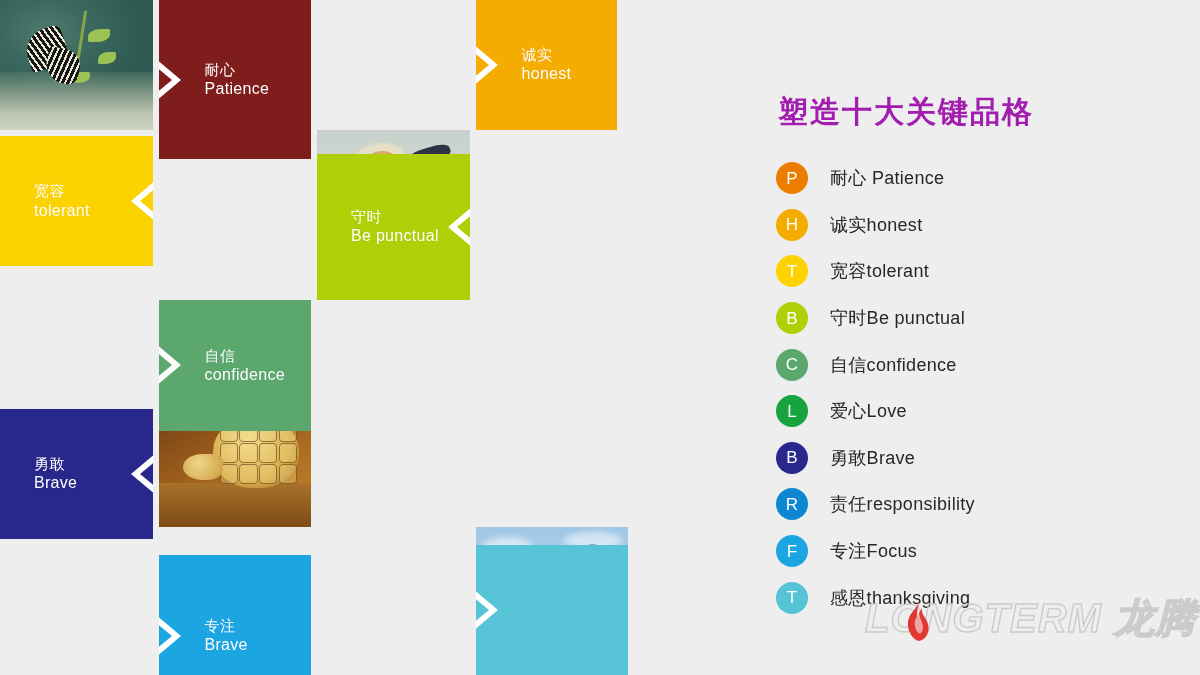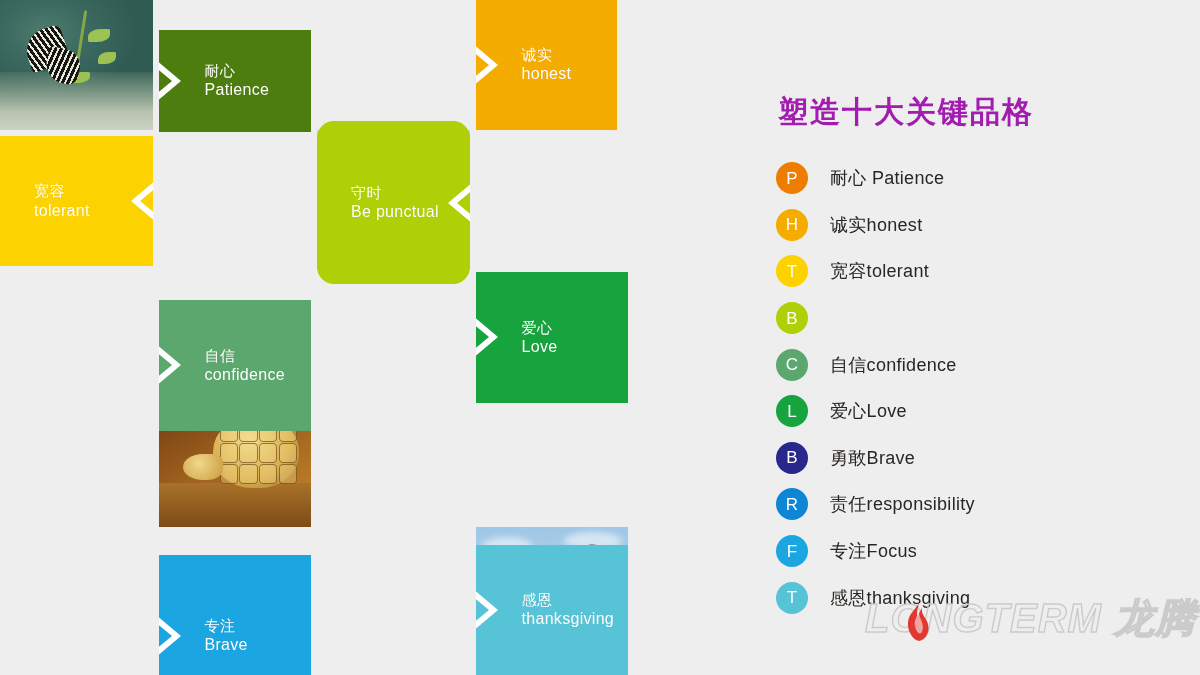--- a/index.html
+++ b/index.html
@@ -194,21 +194,21 @@
         <div class="ph-inner ph-butterfly">
           <div class="grassy"></div>
           <div class="stem"></div>
           <div class="leaf" style="left:58%;top:22%;width:14%;height:10%"></div>
           <div class="leaf" style="left:64%;top:40%;width:12%;height:9%"></div>
           <div class="leaf" style="left:46%;top:55%;width:13%;height:9%"></div>
           <div class="wing1"></div>
           <div class="wing2"></div>
         </div>
       </div>
-      <div class="tile color" style="left: 158.5px; top: 0px; width: 152.5px; height: 102px; background: #4d7c0f; margin-top: 30px;">
+      <div class="tile color" style="left: 158.5px; top: 0px; width: 152.5px; height: 159px; background: #7f1d1d;">
         <div class="tile-label" style="padding-left: 46px;">
           <span class="cn">耐心</span>
           <span class="en">Patience</span>
         </div>
         <div class="notch" style="left: -4px;">
           <svg viewBox="0 0 26 44" preserveAspectRatio="none">
             <polygon points="0,0 26,22 0,44 0,36 17,22 0,8" fill="#ffffff"></polygon>
           </svg>
         </div>
       </div>
@@ -257,21 +257,21 @@
           <div class="scute" style="left:53%;top:36%;width:12%;height:15%"></div>
           <div class="scute" style="left:66%;top:36%;width:12%;height:15%"></div>
           <div class="scute" style="left:79%;top:36%;width:12%;height:15%"></div>
           <div class="scute" style="left:40%;top:52%;width:12%;height:15%"></div>
           <div class="scute" style="left:53%;top:52%;width:12%;height:15%"></div>
           <div class="scute" style="left:66%;top:52%;width:12%;height:15%"></div>
           <div class="scute" style="left:79%;top:52%;width:12%;height:15%"></div>
           <div class="head"></div>
         </div>
       </div>
-      <div class="tile color" style="left: 317px; top: 121px; width: 152.5px; height: 163px; background: rgb(175, 208, 6); border-radius: 17px;">
+      <div class="tile color" style="left: 317px; top: 154px; width: 152.5px; height: 146px; background: rgb(175, 208, 6);">
         <div class="tile-label" style="padding-left: 34px;">
           <span class="cn">守时</span>
           <span class="en">Be punctual</span>
         </div>
         <div class="notch" style="right: -4px;">
           <svg viewBox="0 0 26 44" preserveAspectRatio="none">
             <polygon points="26,0 0,22 26,44 26,36 9,22 26,8" fill="#ffffff"></polygon>
           </svg>
         </div>
       </div>
@@ -289,47 +289,43 @@
         <div class="tile-label" style="padding-left: 46px;">
           <span class="cn">自信</span>
           <span class="en">confidence</span>
         </div>
         <div class="notch" style="left: -4px;">
           <svg viewBox="0 0 26 44" preserveAspectRatio="none">
             <polygon points="0,0 26,22 0,44 0,36 17,22 0,8" fill="#ffffff"></polygon>
           </svg>
         </div>
       </div>
-      <div class="tile color" style="left: 475.5px; top: 272.4px; width: 152.5px; height: 130.2px; background: rgb(23, 163, 62);">
-        <div class="tile-label" style="padding-left: 46px;">
-          <span class="cn">爱心</span>
-          <span class="en">Love</span>
-        </div>
-        <div class="notch" style="left: -4px;">
-          <svg viewBox="0 0 26 44" preserveAspectRatio="none">
-            <polygon points="0,0 26,22 0,44 0,36 17,22 0,8" fill="#ffffff"></polygon>
+      <div class="tile color" style="left: 0px; top: 408.6px; width: 152.5px; height: 130.2px; background: rgb(40, 40, 140);">
+        <div class="tile-label" style="padding-left: 34px;">
+          <span class="cn">勇敢</span>
+          <span class="en">Brave</span>
+        </div>
+        <div class="notch" style="right: -4px;">
+          <svg viewBox="0 0 26 44" preserveAspectRatio="none">
+            <polygon points="26,0 0,22 26,44 26,36 9,22 26,8" fill="#ffffff"></polygon>
           </svg>
         </div>
       </div>
       <div class="tile color" style="left: 158.5px; top: 555px; width: 152.5px; height: 161px; background: rgb(27, 166, 226);">
         <div class="tile-label" style="padding-left: 46px;">
           <span class="cn">专注</span>
           <span class="en">Brave</span>
         </div>
         <div class="notch" style="left: -4px;">
           <svg viewBox="0 0 26 44" preserveAspectRatio="none">
             <polygon points="0,0 26,22 0,44 0,36 17,22 0,8" fill="#ffffff"></polygon>
           </svg>
         </div>
       </div>
       <div class="tile color" style="left: 475.5px; top: 544.8px; width: 152.5px; height: 130.2px; background: rgb(86, 195, 214);">
-        <div class="tile-label" style="padding-left: 46px;">
-          <span class="cn">感恩</span>
-          <span class="en">thanksgiving</span>
-        </div>
         <div class="notch" style="left: -4px;">
           <svg viewBox="0 0 26 44" preserveAspectRatio="none">
             <polygon points="0,0 26,22 0,44 0,36 17,22 0,8" fill="#ffffff"></polygon>
           </svg>
         </div>
       </div>
     </div>
 
   <div id="panel">
     <div id="panel-title">塑造十大关键品格</div>
@@ -341,20 +337,21 @@
         <div class="legend-row">
           <div class="legend-badge" style="background: rgb(245, 172, 0);">H</div>
           <div class="legend-text">诚实honest</div>
         </div>
         <div class="legend-row">
           <div class="legend-badge" style="background: rgb(252, 210, 0);">T</div>
           <div class="legend-text">宽容tolerant</div>
         </div>
         <div class="legend-row">
           <div class="legend-badge" style="background: rgb(175, 208, 6);">B</div>
+          <div class="legend-text">守时Be punctual</div>
         </div>
         <div class="legend-row">
           <div class="legend-badge" style="background: rgb(92, 167, 110);">C</div>
           <div class="legend-text">自信confidence</div>
         </div>
         <div class="legend-row">
           <div class="legend-badge" style="background: rgb(23, 163, 62);">L</div>
           <div class="legend-text">爱心Love</div>
         </div>
         <div class="legend-row">

